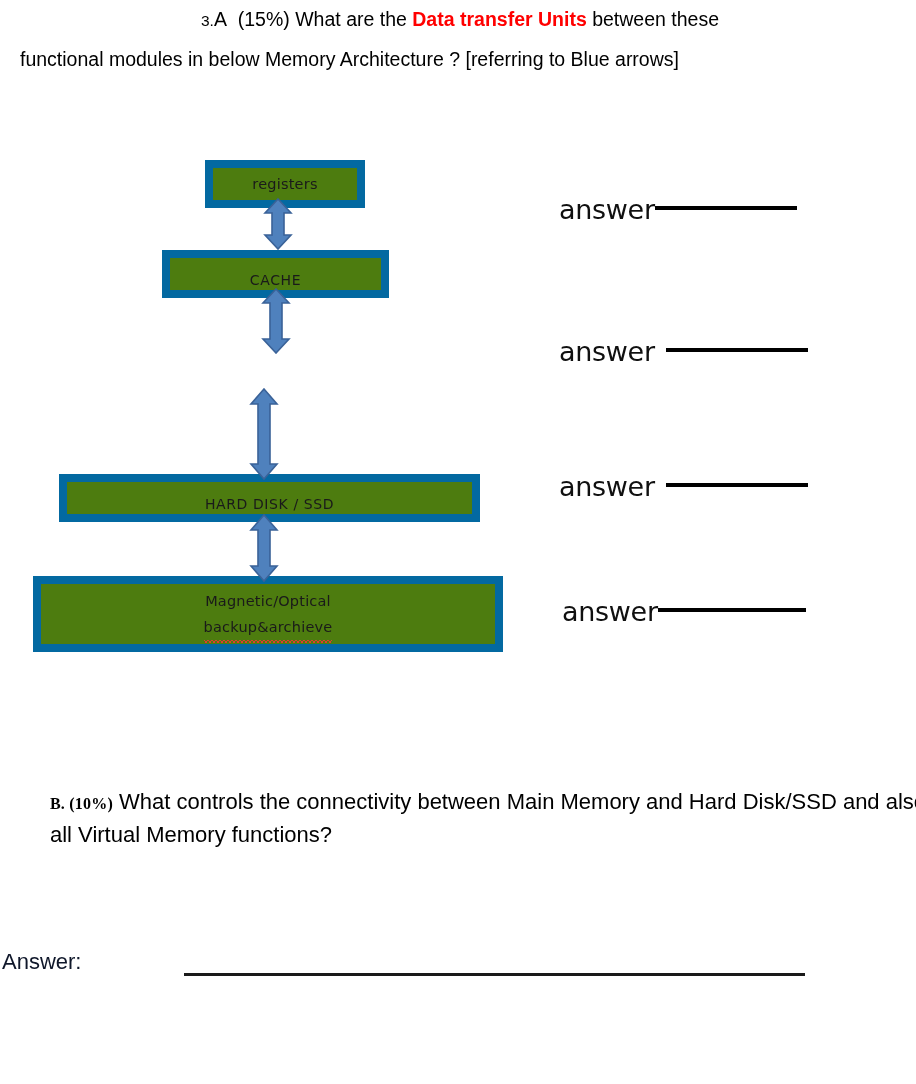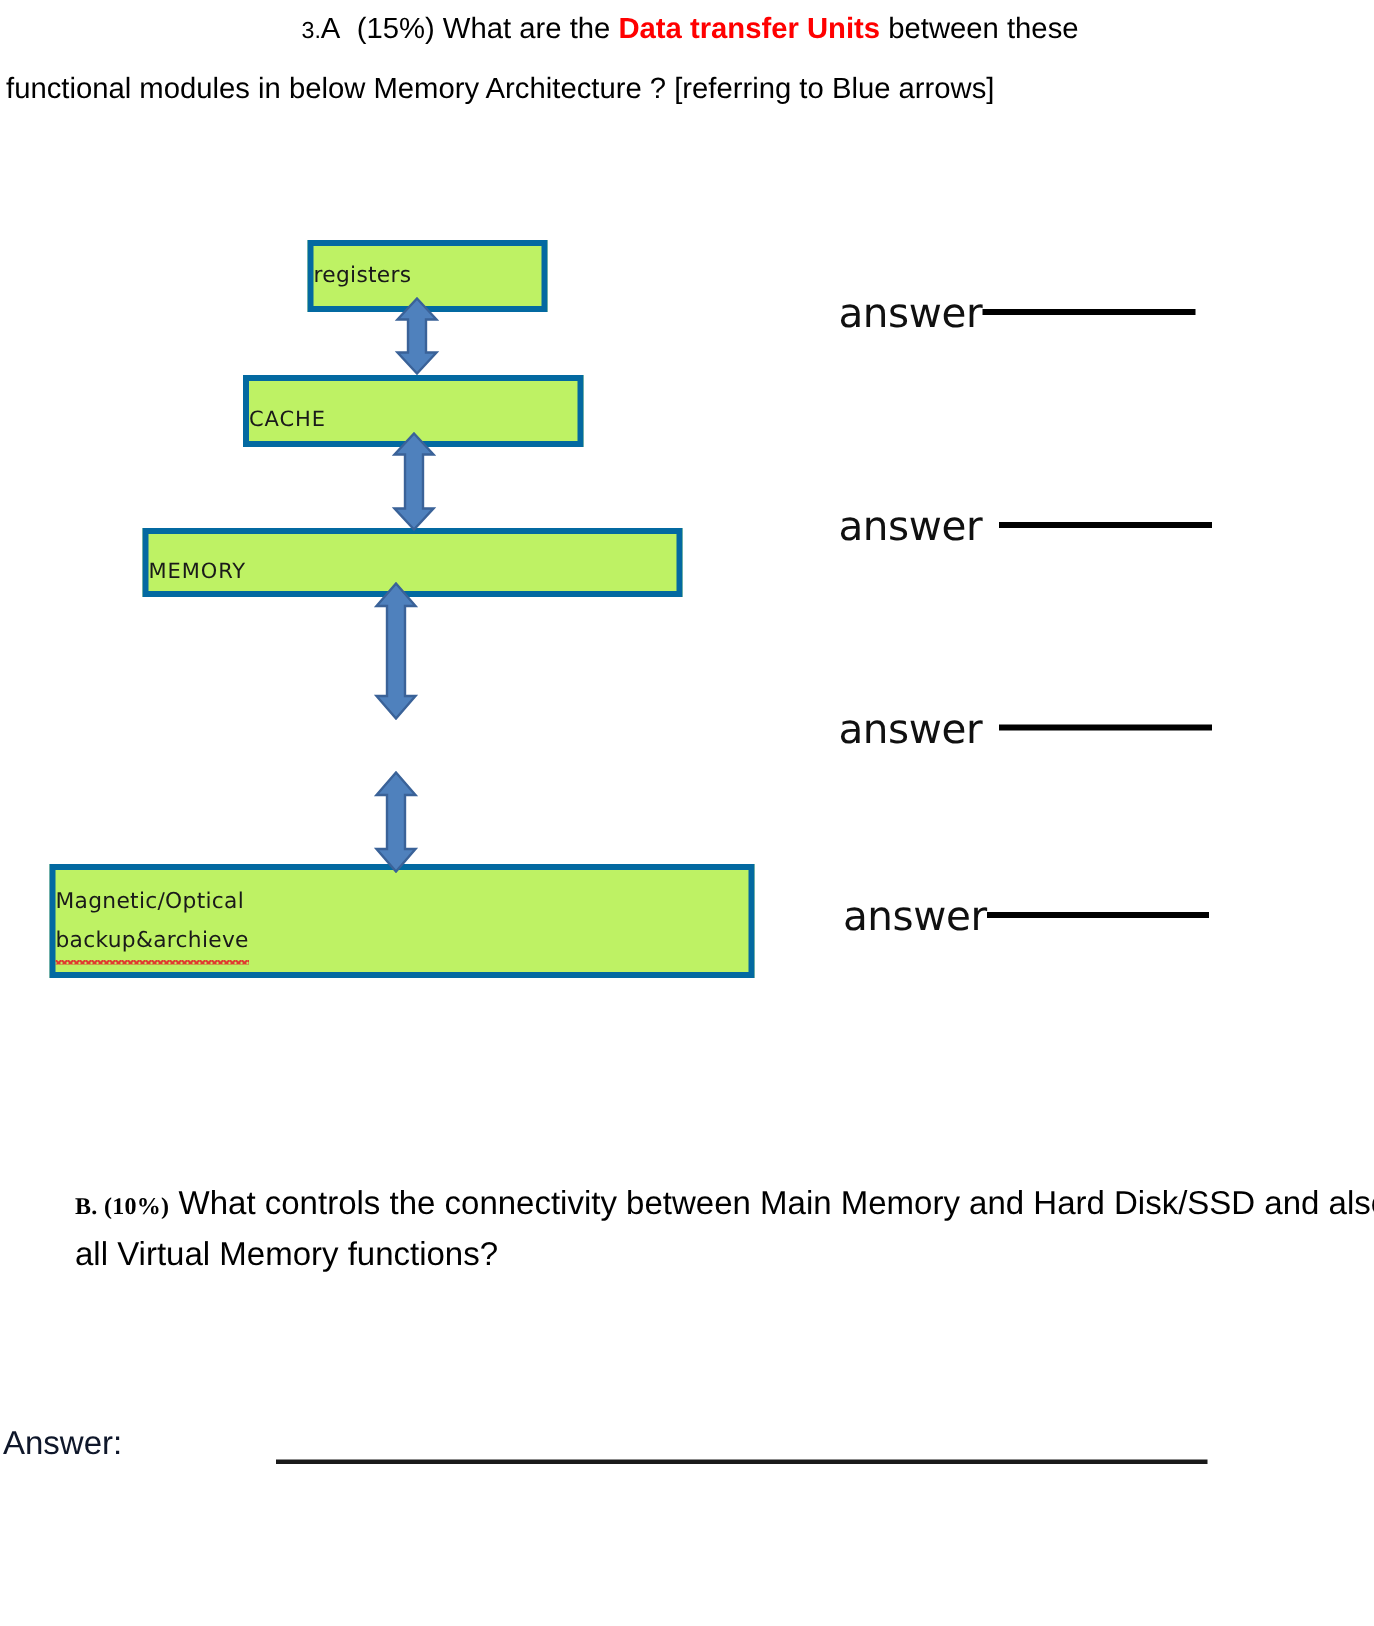--- a/index.html
+++ b/index.html
@@ -27,21 +27,21 @@
     line-height: 38px;
     color: #000;
   }
   #q3a-line1 {
     text-align: center;
     padding-left: 4px;
     white-space: nowrap;
   }
   #q3a-line2 {
     text-align: left;
-    padding-left: 4px;
+    padding-left: 20px;
     white-space: nowrap;
   }
   .q-prefix-num {
     font-size: 15.5px;
   }
   .q-red {
     color: #ff0000;
     font-weight: bold;
   }
 
@@ -49,24 +49,24 @@
   #diagram {
     position: absolute;
     left: 0;
     top: 140px;
     width: 916px;
     height: 530px;
   }
   .mem-box {
     position: absolute;
     box-sizing: border-box;
-    border: 4px solid #0369a1;
-    background: #bef264;
+    border: 8px solid #0369a1;
+    background: #4d7c0f;
     display: flex;
-    align-items: flex-start;
+    align-items: center;
     justify-content: center;
     flex-direction: column;
     z-index: 1;
   }
   .mem-box .box-label {
     font-family: "DejaVu Sans", sans-serif;
     font-size: 14.5px;
     color: #1a1a1a;
     letter-spacing: 0.2px;
     text-align: center;
@@ -183,28 +183,28 @@
   </svg>
 
   <div class="mem-box" style="left:162px; top:110px; width:227px; height:48px;">
     <span class="box-label small-caps-label">CACHE</span>
   </div>
 
   <svg class="arrow-svg" style="left:261px; top:148px;" width="30" height="66" viewBox="0 0 30 66">
     <polygon points="15,1 28,15 21,15 21,51 28,51 15,65 2,51 9,51 9,15 2,15" fill="#4f81bd" stroke="#3a6298" stroke-width="1.6" stroke-linejoin="miter"></polygon>
   </svg>
 
-  <div class="mem-box" style="left:95px; top:212px; width:360px; height:46px;">
-    <span class="box-label small-caps-label">MEMORY</span>
-  </div>
 
   <svg class="arrow-svg" style="left:249px; top:248px;" width="30" height="92" viewBox="0 0 30 92">
     <polygon points="15,1 28,16 21,16 21,76 28,76 15,91 2,76 9,76 9,16 2,16" fill="#4f81bd" stroke="#3a6298" stroke-width="1.6" stroke-linejoin="miter"></polygon>
   </svg>
 
+  <div class="mem-box" style="left:59px; top:334px; width:421px; height:48px;">
+    <span class="box-label small-caps-label">HARD DISK  / SSD</span>
+  </div>
 
   <svg class="arrow-svg" style="left:249px; top:374px;" width="30" height="68" viewBox="0 0 30 68">
     <polygon points="15,1 28,16 21,16 21,52 28,52 15,67 2,52 9,52 9,16 2,16" fill="#4f81bd" stroke="#3a6298" stroke-width="1.6" stroke-linejoin="miter"></polygon>
   </svg>
 
   <div class="mem-box" style="left:33px; top:436px; width:470px; height:76px;">
     <span class="box-label">Magnetic/Optical</span>
     <span class="box-label spell-error">backup&amp;archieve</span>
   </div>
 </div>

